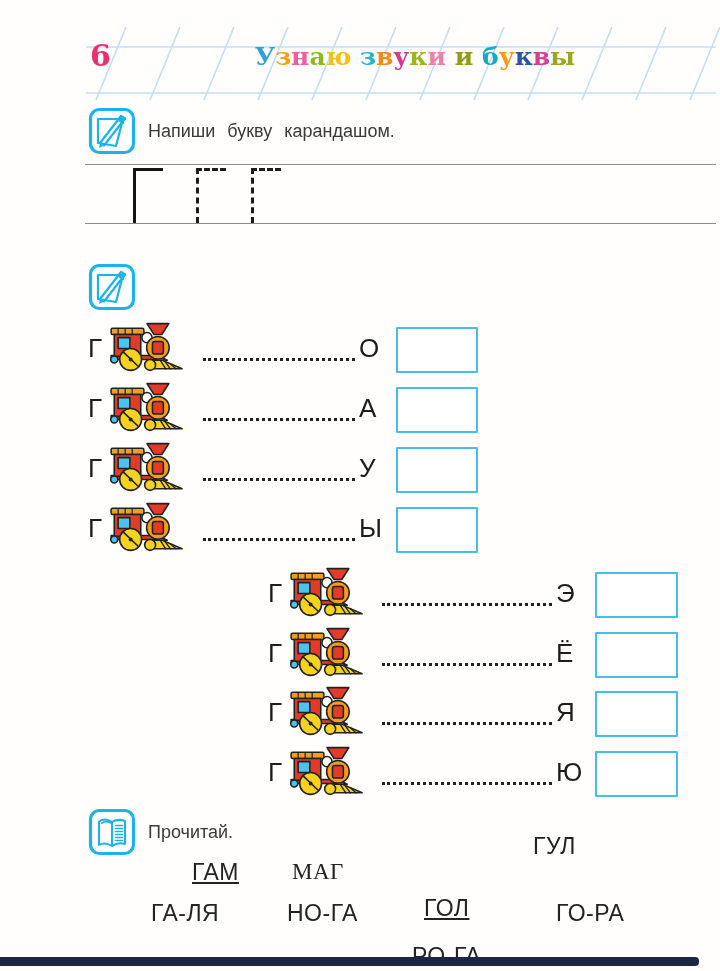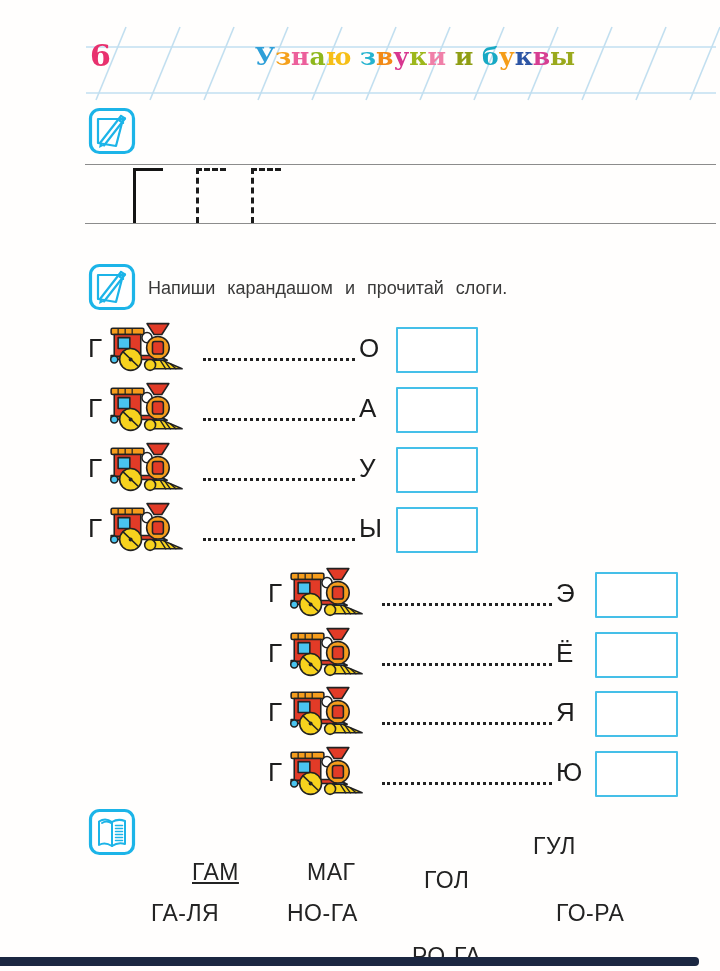--- a/index.html
+++ b/index.html
@@ -120,43 +120,44 @@
       <line x1="636" y1="100" x2="666" y2="27" stroke="#c2dff0" stroke-width="1.6"></line>
       <line x1="690" y1="100" x2="720" y2="27" stroke="#c2dff0" stroke-width="1.6"></line>
     </svg>
 
   <div class="page-number">6</div>
   <div class="title" id="title"><span style="color: rgb(46, 159, 216);">У</span><span style="color: rgb(245, 160, 27);">з</span><span style="color: rgb(236, 95, 155);">н</span><span style="color: rgb(143, 183, 28);">а</span><span style="color: rgb(246, 191, 23);">ю</span><span> </span><span style="color: rgb(37, 179, 207);">з</span><span style="color: rgb(242, 138, 22);">в</span><span style="color: rgb(216, 54, 143);">у</span><span style="color: rgb(157, 183, 27);">к</span><span style="color: rgb(240, 127, 168);">и</span><span> </span><span style="color: rgb(143, 158, 20);">и</span><span> </span><span style="color: rgb(23, 169, 196);">б</span><span style="color: rgb(245, 157, 24);">у</span><span style="color: rgb(45, 85, 164);">к</span><span style="color: rgb(214, 62, 146);">в</span><span style="color: rgb(154, 169, 28);">ы</span></div>
 
   <svg class="task-icon" style="top:107px">
       <use href="#pencil-sym"></use>
     </svg>
+  <div class="task-text" style="top:119px">Напиши букву карандашом.</div>
 
   <div class="write-line" id="write-line">
       <div class="trace-g solid" title="Г" style="left: 48px;"></div>
       <div class="trace-g dashed" title="Г" style="left: 111px;"></div>
       <div class="trace-g dashed" title="Г" style="left: 166px;"></div>
     </div>
 
   <svg class="task-icon" style="top:263px">
       <use href="#pencil-sym"></use>
     </svg>
-  <div class="task-text" style="top:276px">Напиши карандашом и прочитай слоги.</div>
 
   <div id="group1"></div>
   <div id="group2"></div>
 
   <svg class="task-icon" style="top:808px">
       <use href="#book-sym"></use>
     </svg>
+  <div class="task-text" style="top:820px">Прочитай.</div>
 
   <div id="words">
       <span class="read-word" style="left: 192px; top: 859px; text-decoration: underline;">ГАМ</span>
-      <span class="read-word" style="left: 307px; top: 859px;">МАГ</span>
-      <span class="read-word" style="left: 424px; top: 867px;">ГОЛ</span>
+      <span class="read-word" style="left: 292px; top: 859px; font-family: Liberation Serif, serif;">МАГ</span>
+      <span class="read-word" style="left: 424px; top: 895px; text-decoration: underline;">ГОЛ</span>
       <span class="read-word" style="left: 533px; top: 833px;">ГУЛ</span>
       <span class="read-word" style="left: 151px; top: 900px;">ГА-ЛЯ</span>
       <span class="read-word" style="left: 287px; top: 900px;">НО-ГА</span>
       <span class="read-word" style="left: 412px; top: 943px;">РО-ГА</span>
       <span class="read-word" style="left: 556px; top: 900px;">ГО-РА</span>
     </div>
 
   <div class="book-edge"></div>
 <div class="syl-row g1" style="left: 85px; top: 318px;">
     <span class="syl-consonant">Г</span>

